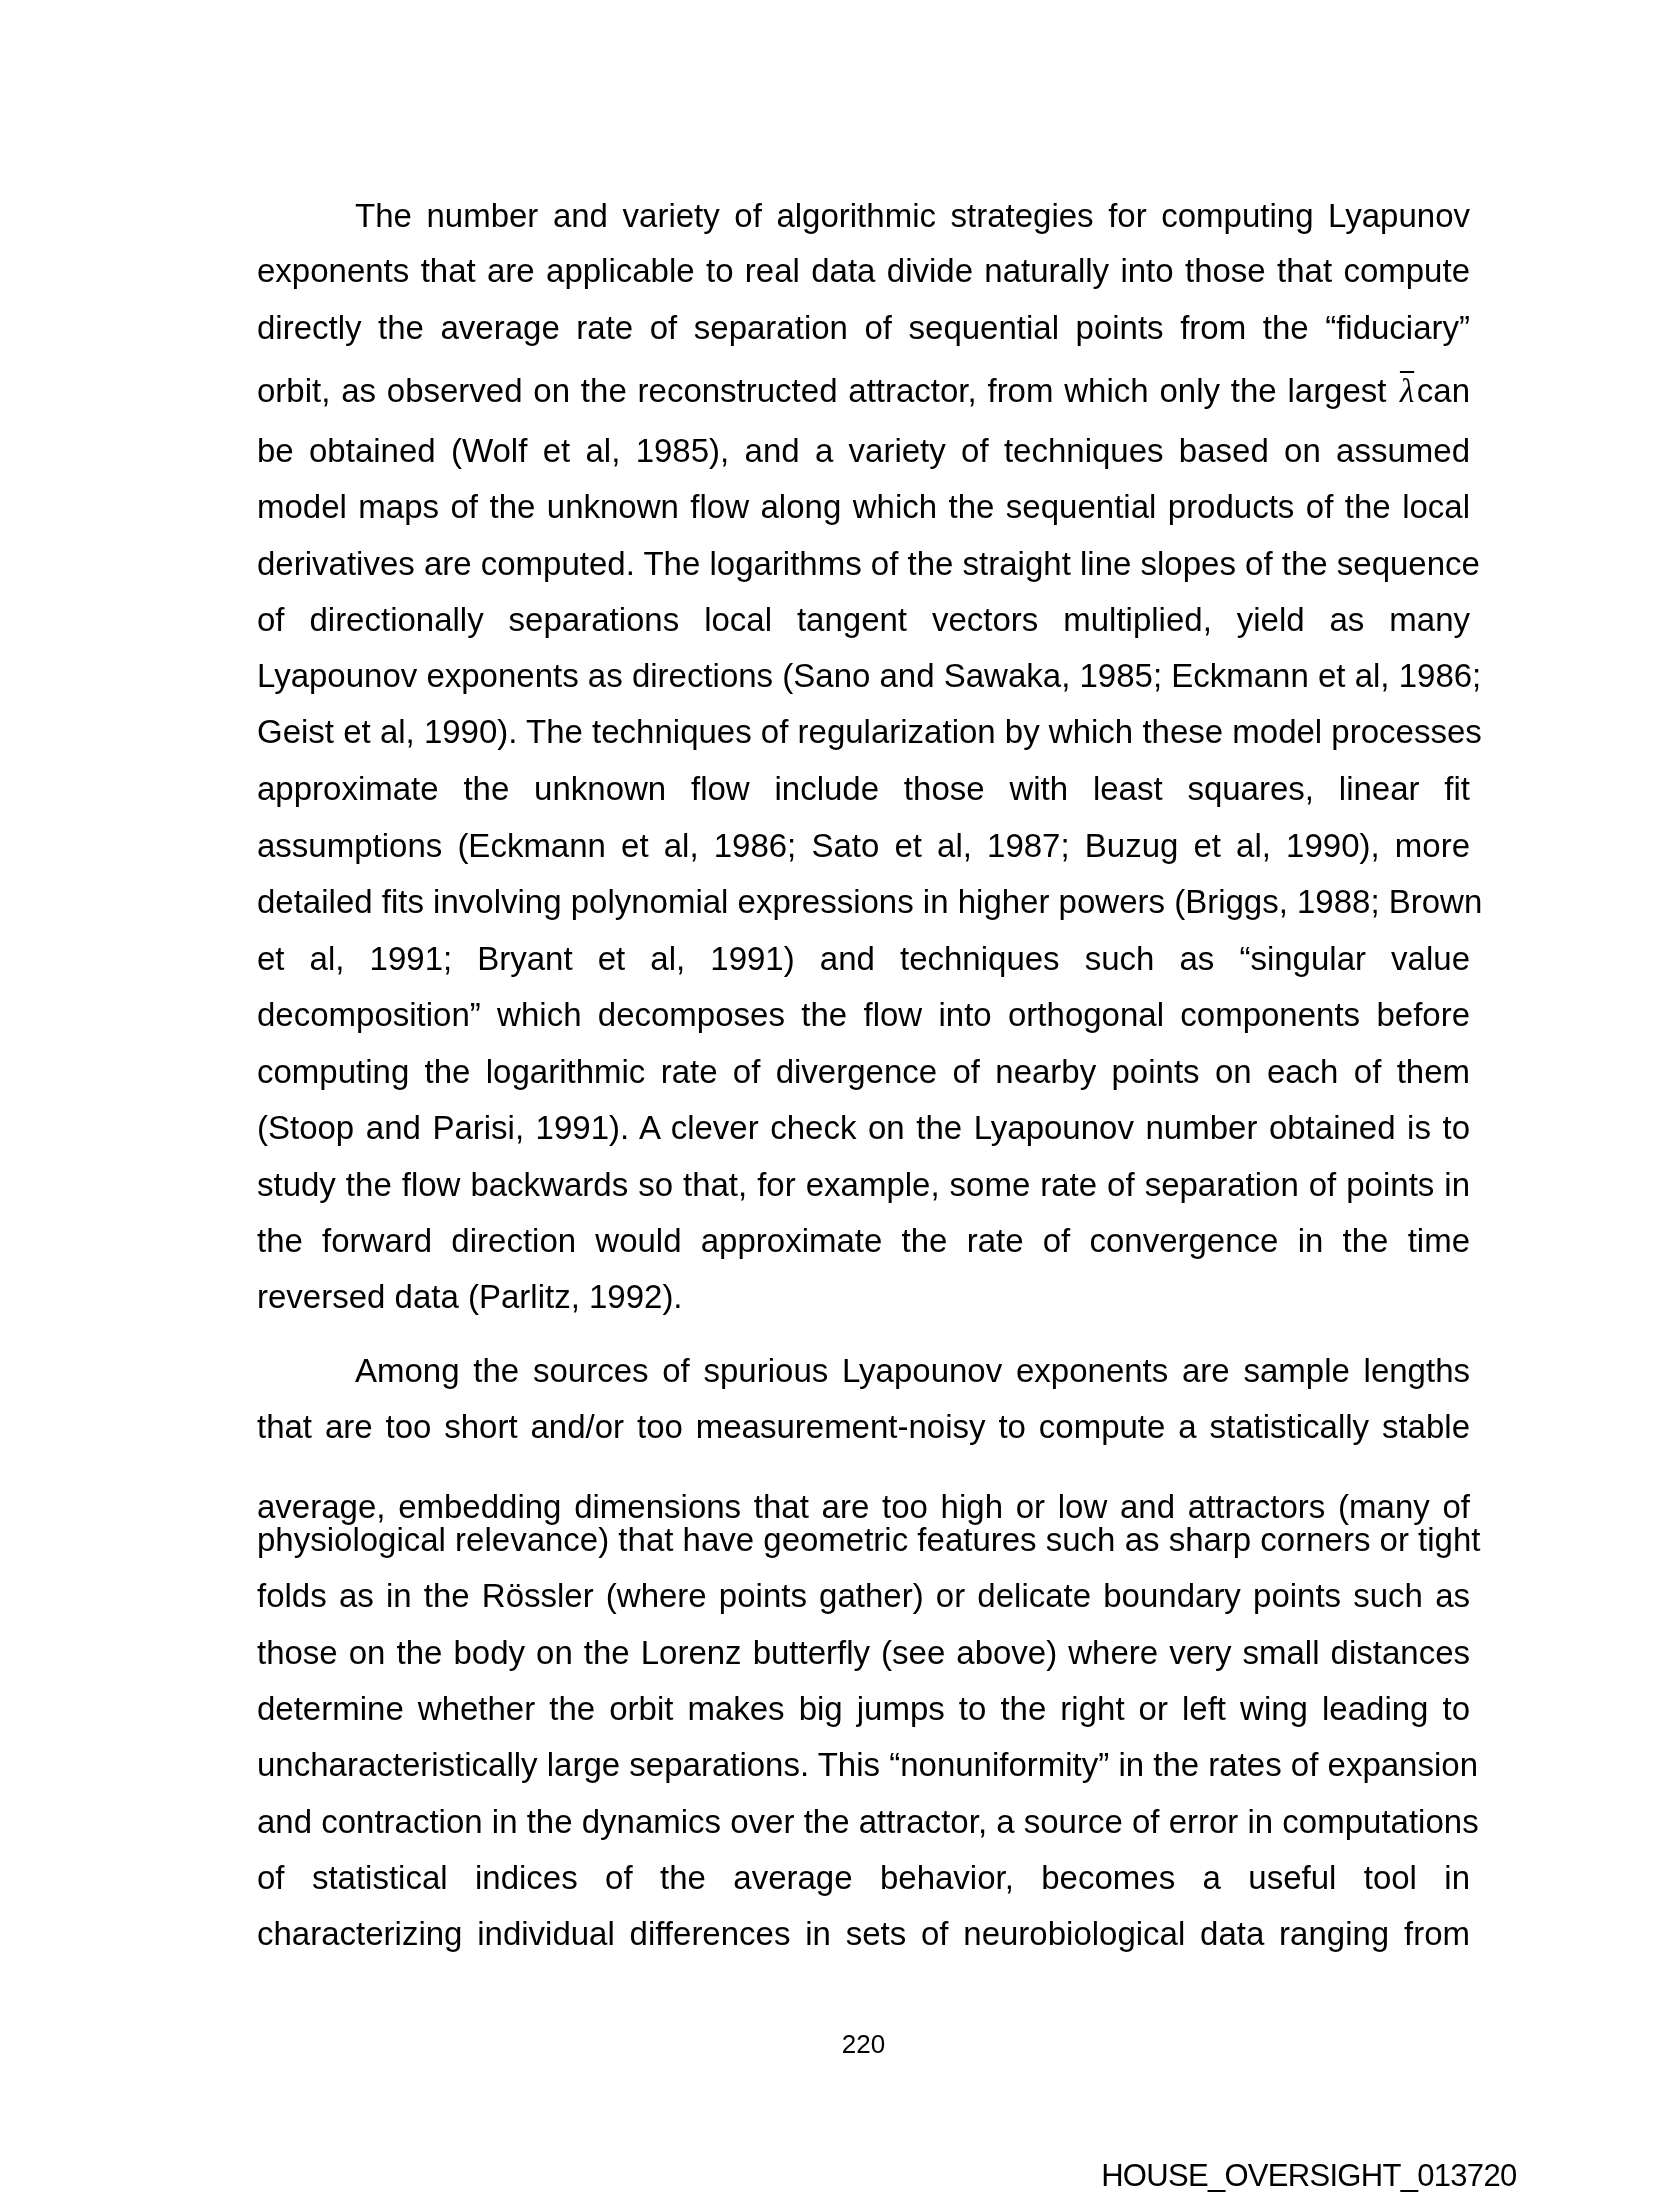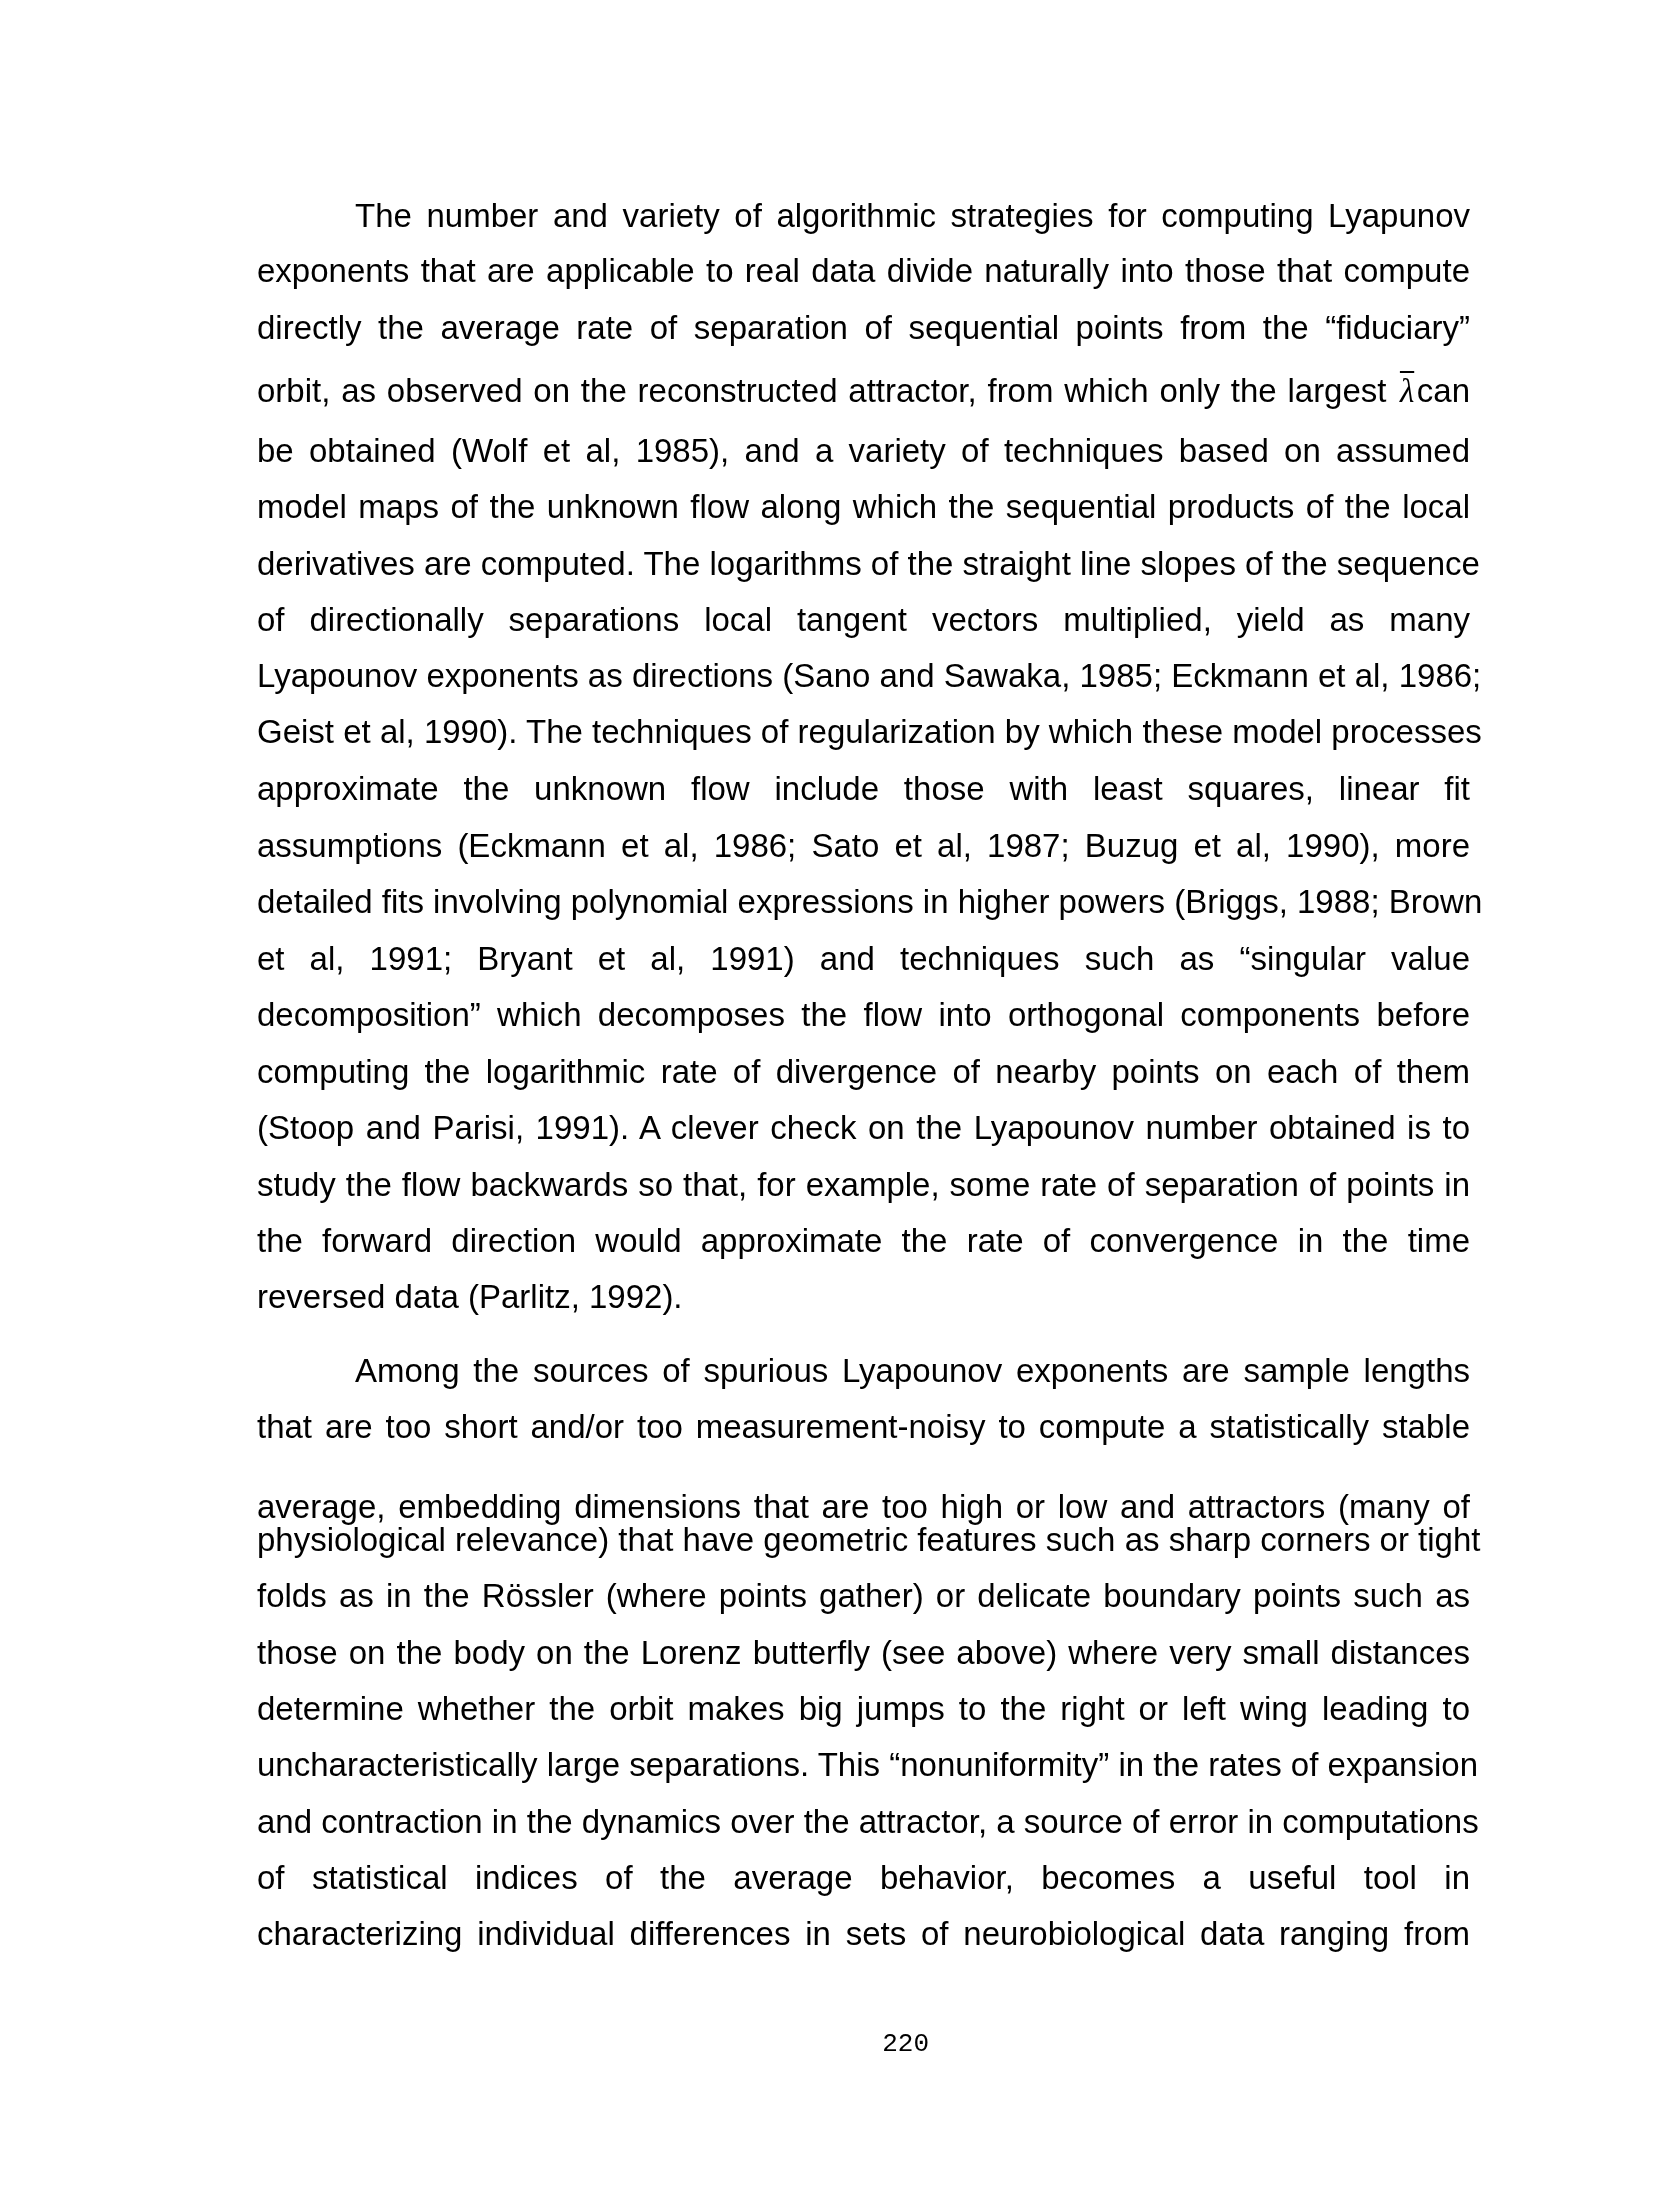--- a/index.html
+++ b/index.html
@@ -26,22 +26,22 @@
     text-decoration: overline;
     text-decoration-thickness: 2px;
     display: inline-block;
     padding: 0 2.6px;
   }
   .page-number {
     position: absolute;
     left: 798px;
     width: 131px;
     top: 2029px;
-    text-align: right;
-    font-family: Liberation Mono, monospace;
+    text-align: center;
+    font-family: Liberation Sans, sans-serif;
     font-size: 26px;
     line-height: 30px;
     color: #000000;
   }
   .bates {
     position: absolute;
     right: 25.5px;
     top: 2157px;
     font-family: "Liberation Sans", sans-serif;
     font-size: 31px;
@@ -90,14 +90,15 @@
     <div class="line" style="top:1577px">folds as in the Rössler (where points gather) or delicate boundary points such as</div>
     <div class="line" style="top:1634px">those on the body on the Lorenz butterfly (see above) where very small distances</div>
     <div class="line" style="top:1690px">determine whether the orbit makes big jumps to the right or left wing leading to</div>
     <div class="line" style="top:1746px">uncharacteristically large separations. This “nonuniformity” in the rates of expansion</div>
     <div class="line" style="top:1803px">and contraction in the dynamics over the attractor, a source of error in computations</div>
     <div class="line" style="top:1859px">of statistical indices of the average behavior, becomes a useful tool in</div>
     <div class="line" style="top:1915px">characterizing individual differences in sets of neurobiological data ranging from</div>
   </div>
 
   <div class="page-number">220</div>
+  <div class="bates">HOUSE_OVERSIGHT_013720</div>
 </div>
 
 
 </body></html>

